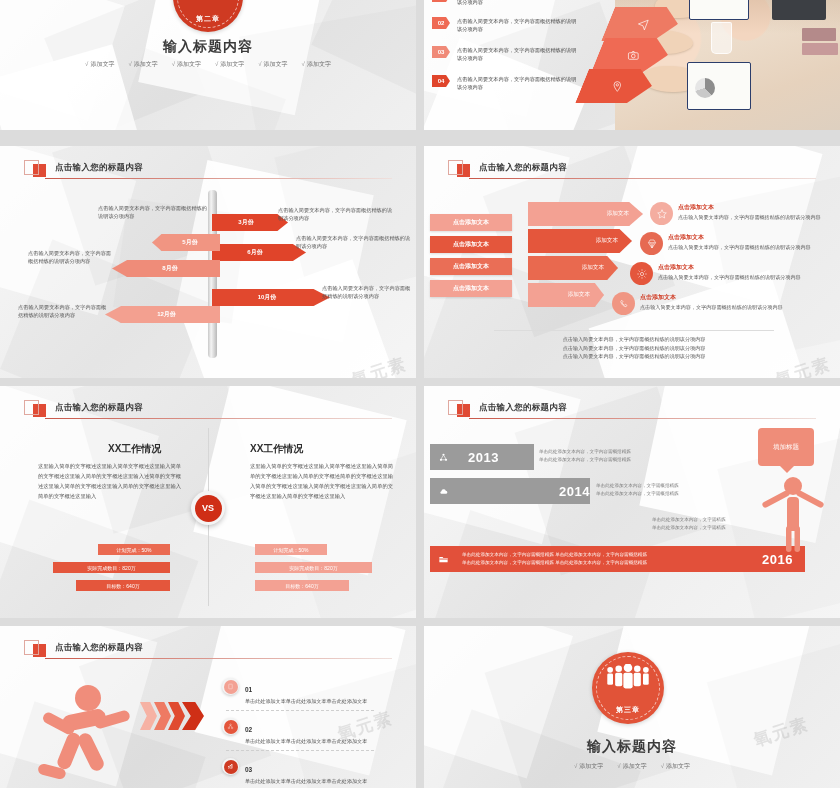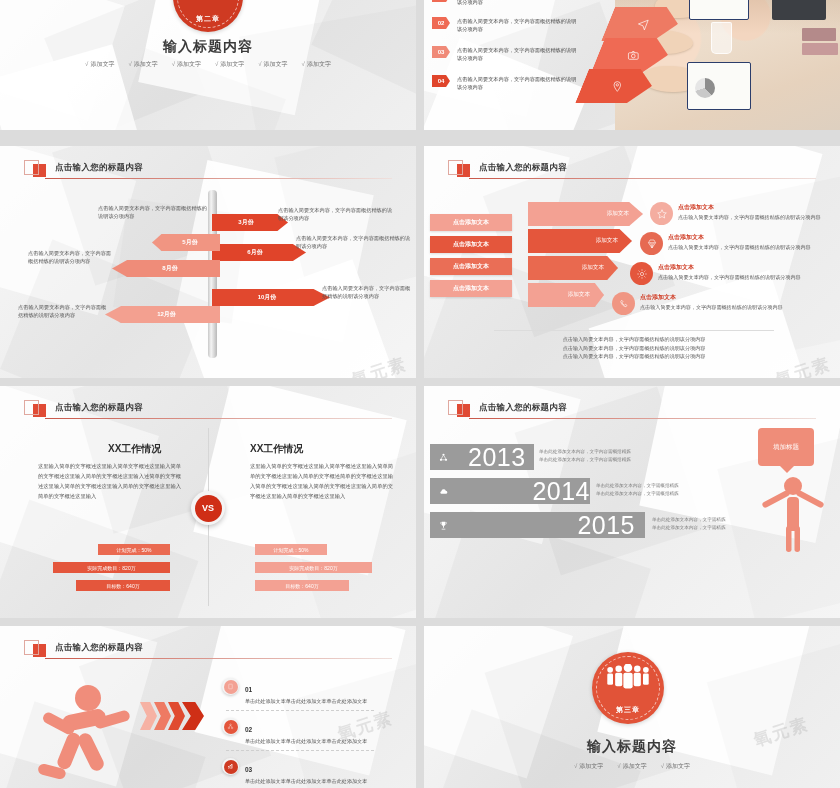--- a/index.html
+++ b/index.html
@@ -88,21 +88,21 @@
   .vtitle{position:absolute;font-size:10px;font-weight:bold;color:#2f2f2f;}
   .vbody{position:absolute;font-size:5.3px;line-height:1.9;color:#555;width:148px;}
   .vbar{position:absolute;height:11px;display:flex;align-items:center;justify-content:center;
         font-size:5px;color:#fff;}
 
   
   .yrow{position:absolute;height:26px;display:flex;align-items:center;background:#9b9b9b;}
   .yrow.cur{background:#e2503a;}
   .yrow .yic{width:26px;display:flex;align-items:center;justify-content:center;flex:0 0 auto;}
   .yrow .yic svg{width:11px;height:11px;fill:#fff;}
-  .yrow .ynum{font-size:25px;font-weight:normal;color:#fff;letter-spacing:.5px;}
+  .yrow .ynum{font-size:13px;font-weight:bold;color:#fff;letter-spacing:.5px;}
   .ydesc{position:absolute;font-size:4.6px;line-height:1.75;color:#777;}
   .ydesc.w{color:#fff;}
   .bubble{position:absolute;background:#ef8d79;border-radius:4px;display:flex;align-items:center;justify-content:center;
           font-size:6.5px;color:#fff;}
   .bubble:after{content:"";position:absolute;bottom:-7px;left:22px;border:7px solid transparent;border-top-color:#ef8d79;border-bottom:0;}
   .person{position:absolute;}
 
   
   .runner{position:absolute;}
   .bigchev{position:absolute;height:28px;width:17px;clip-path:polygon(0 0,60% 0,100% 50%,60% 100%,0 100%,40% 50%);}
@@ -432,32 +432,34 @@
       <span class="yic">
           <svg viewBox="0 0 24 24">
             <path d="M7 17h10a3.4 3.4 0 000-6.8 5 5 0 00-9.6 1.2A2.9 2.9 0 007 17z"></path>
           </svg>
         </span>
       <span class="ynum" style="margin-left:auto;">2014</span>
     </div>
     <div class="ydesc" style="left:172px;top:96px;width:165px;white-space:pre-line;">单击此处添加文本内容，文字需概括精炼
 单击此处添加文本内容，文字需概括精炼</div>
 
-    <div class="yrow" style="left:6px;top:126px;width:215px;">
+    <div class="ydesc" style="left:228px;top:130px;width:160px;white-space:pre-line;">单击此处添加文本内容，文字需精炼
+单击此处添加文本内容，文字需精炼</div>
+
+    <div class="yrow cur" style="left:6px;top:160px;width:375px;">
       <span class="yic">
           <svg viewBox="0 0 24 24">
-            <path d="M8 4h8v5a4 4 0 01-8 0zM11 13h2v4h-2zM8 19h8v1.6H8z"></path>
-            <path d="M8 5.5H5.6v1.8A2.6 2.6 0 008 9.6M16 5.5h2.4v1.8A2.6 2.6 0 0116 9.6" fill="none" stroke="#fff" stroke-width="1.2"></path>
+            <path d="M3 6.5h7l1.6 2H21V18H3z"></path>
+            <rect x="3" y="10" width="18" height="2" fill="#e2503a"></rect>
           </svg>
         </span>
-      <span class="ynum" style="margin-left:auto;margin-right:10px;">2015</span>
-    </div>
-    <div class="ydesc" style="left:228px;top:130px;width:160px;white-space:pre-line;">单击此处添加文本内容，文字需精炼
-单击此处添加文本内容，文字需精炼</div>
-
+      <span class="ydesc w" style="position:static;white-space:pre-line;margin-left:6px;">单击此处添加文本内容，文字内容需概括精炼  单击此处添加文本内容，文字内容需概括精炼
+单击此处添加文本内容，文字内容需概括精炼  单击此处添加文本内容，文字内容需概括精炼</span>
+      <span class="ynum" style="margin-left:auto;margin-right:12px;">2016</span>
+    </div>
 
     <div class="bubble" style="left:334px;top:42px;width:56px;height:38px;">
       <span>填加标题</span>
     </div>
     <div class="person" style="left:338px;top:88px;width:62px;height:78px;">
       <svg viewBox="0 0 62 78" style="width:62px;height:78px;fill:#ef8d79;">
         <circle cx="31" cy="12" r="9"></circle>
         <rect x="25" y="23" width="12" height="34" rx="4"></rect>
         <rect x="24" y="52" width="5.5" height="26" rx="2.7"></rect>
         <rect x="32.5" y="52" width="5.5" height="26" rx="2.7"></rect>

